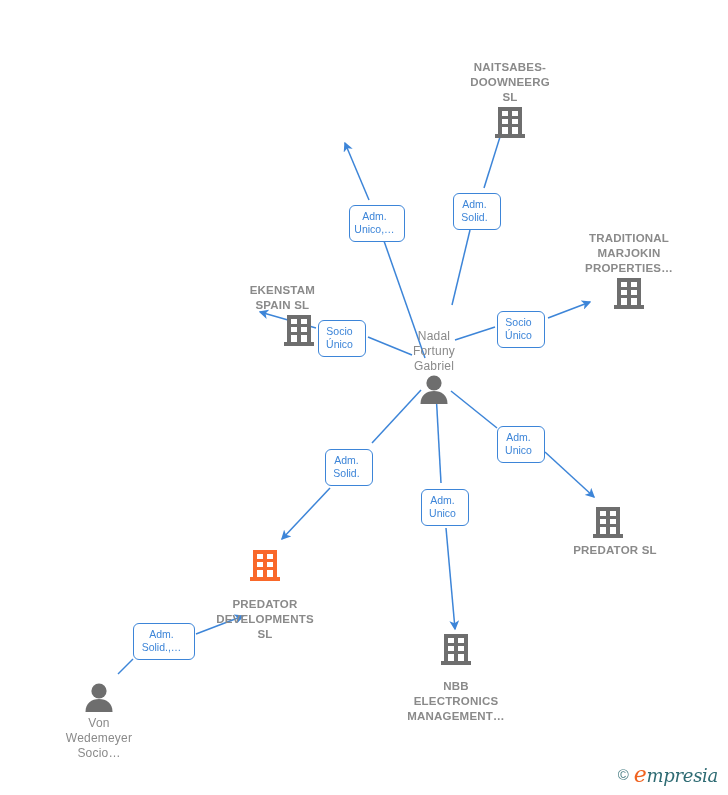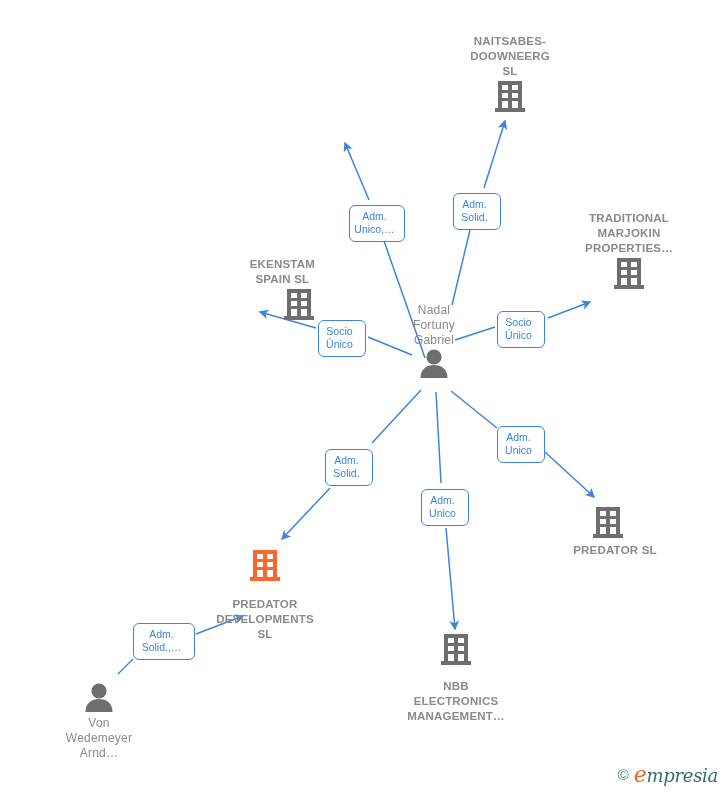--- a/index.html
+++ b/index.html
@@ -35,20 +35,21 @@
     align-items: center;
     cursor: pointer;
   }
   .node-label {
     font-size: 11.5px;
     line-height: 15px;
     color: #8a8a8a;
     font-weight: bold;
     letter-spacing: 0.2px;
     white-space: pre-line;
+    margin-top: 26px;
   }
   .node-label.person {
     font-weight: normal;
     font-size: 12px;
     color: #8a8a8a;
   }
   .node-icon {
     display: block;
   }
   .node-icon svg { display: block; }
@@ -136,21 +137,21 @@
         <rect x="8" y="6" width="6" height="5" fill="#ffffff"></rect>
         <rect x="18" y="6" width="6" height="5" fill="#ffffff"></rect>
         <rect x="8" y="14" width="6" height="5" fill="#ffffff"></rect>
         <rect x="18" y="14" width="6" height="5" fill="#ffffff"></rect>
         <rect x="8" y="22" width="6" height="7" fill="#ffffff"></rect>
         <rect x="18" y="22" width="6" height="7" fill="#ffffff"></rect>
       </svg>
     </span>
   </div>
 
-  <div class="node" style="left:629px; top:211px;">
+  <div class="node" style="left:629px; top:205px;">
     <span class="node-label">TRADITIONAL
 MARJOKIN
 PROPERTIES…</span>
     <span class="node-icon">
       <svg width="32" height="34" viewBox="0 0 32 34">
         <rect x="4" y="2" width="24" height="27" fill="#6e6e6e"></rect>
         <rect x="1" y="29" width="30" height="4" fill="#6e6e6e"></rect>
         <rect x="8" y="6" width="6" height="5" fill="#ffffff"></rect>
         <rect x="18" y="6" width="6" height="5" fill="#ffffff"></rect>
         <rect x="8" y="14" width="6" height="5" fill="#ffffff"></rect>
@@ -244,21 +245,21 @@
 
   <div class="node" style="left:99px; top:682px;">
     <span class="node-icon">
       <svg width="34" height="30" viewBox="0 0 34 30">
         <circle cx="17" cy="9" r="7.6" fill="#6e6e6e"></circle>
         <path d="M 3.5 30 C 3.5 21 9.5 17 17 17 C 24.5 17 30.5 21 30.5 30 Z" fill="#6e6e6e"></path>
       </svg>
     </span>
     <span class="node-label person" style="margin-top:4px;">Von
 Wedemeyer
-Arnd…</span>
+Socio…</span>
   </div>
 
   <div class="edge-label" style="left:349px; top:205px; width:56px;">Adm.
 Unico,…</div>
   <div class="edge-label" style="left:453px; top:193px; width:48px;">Adm.
 Solid.</div>
   <div class="edge-label" style="left:497px; top:311px; width:48px;">Socio
 Único</div>
   <div class="edge-label" style="left:318px; top:320px; width:48px;">Socio
 Único</div>

